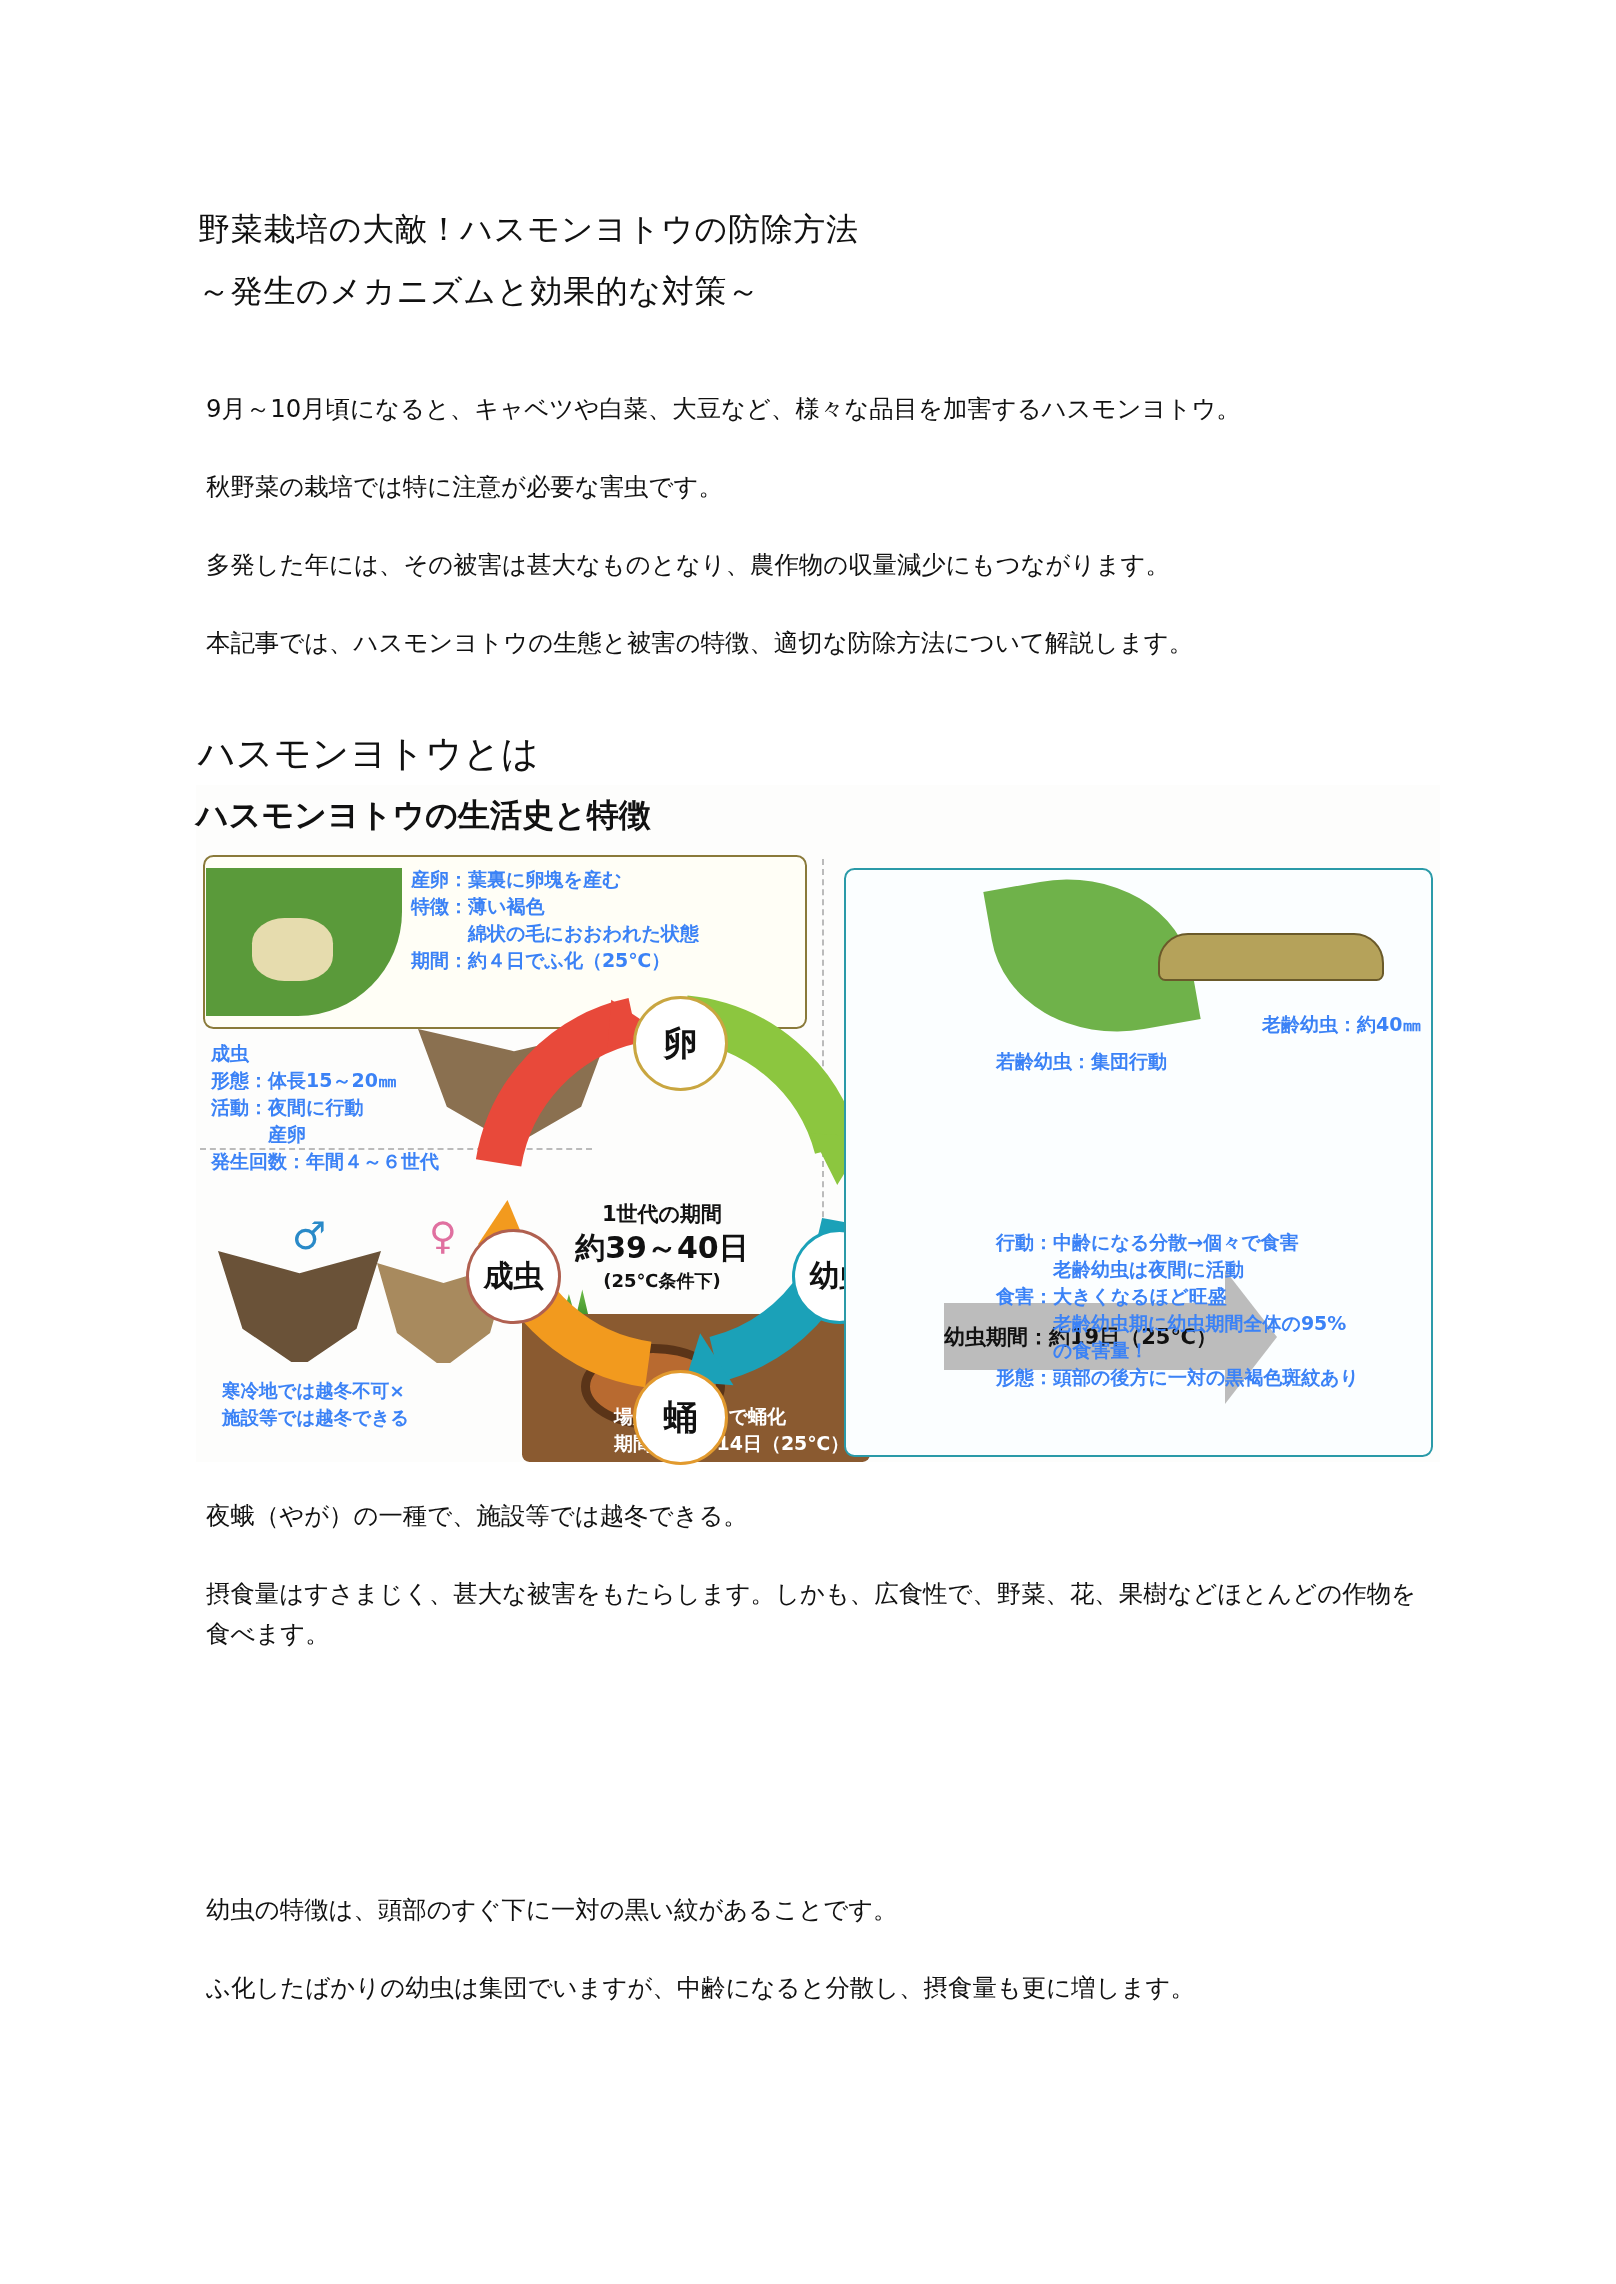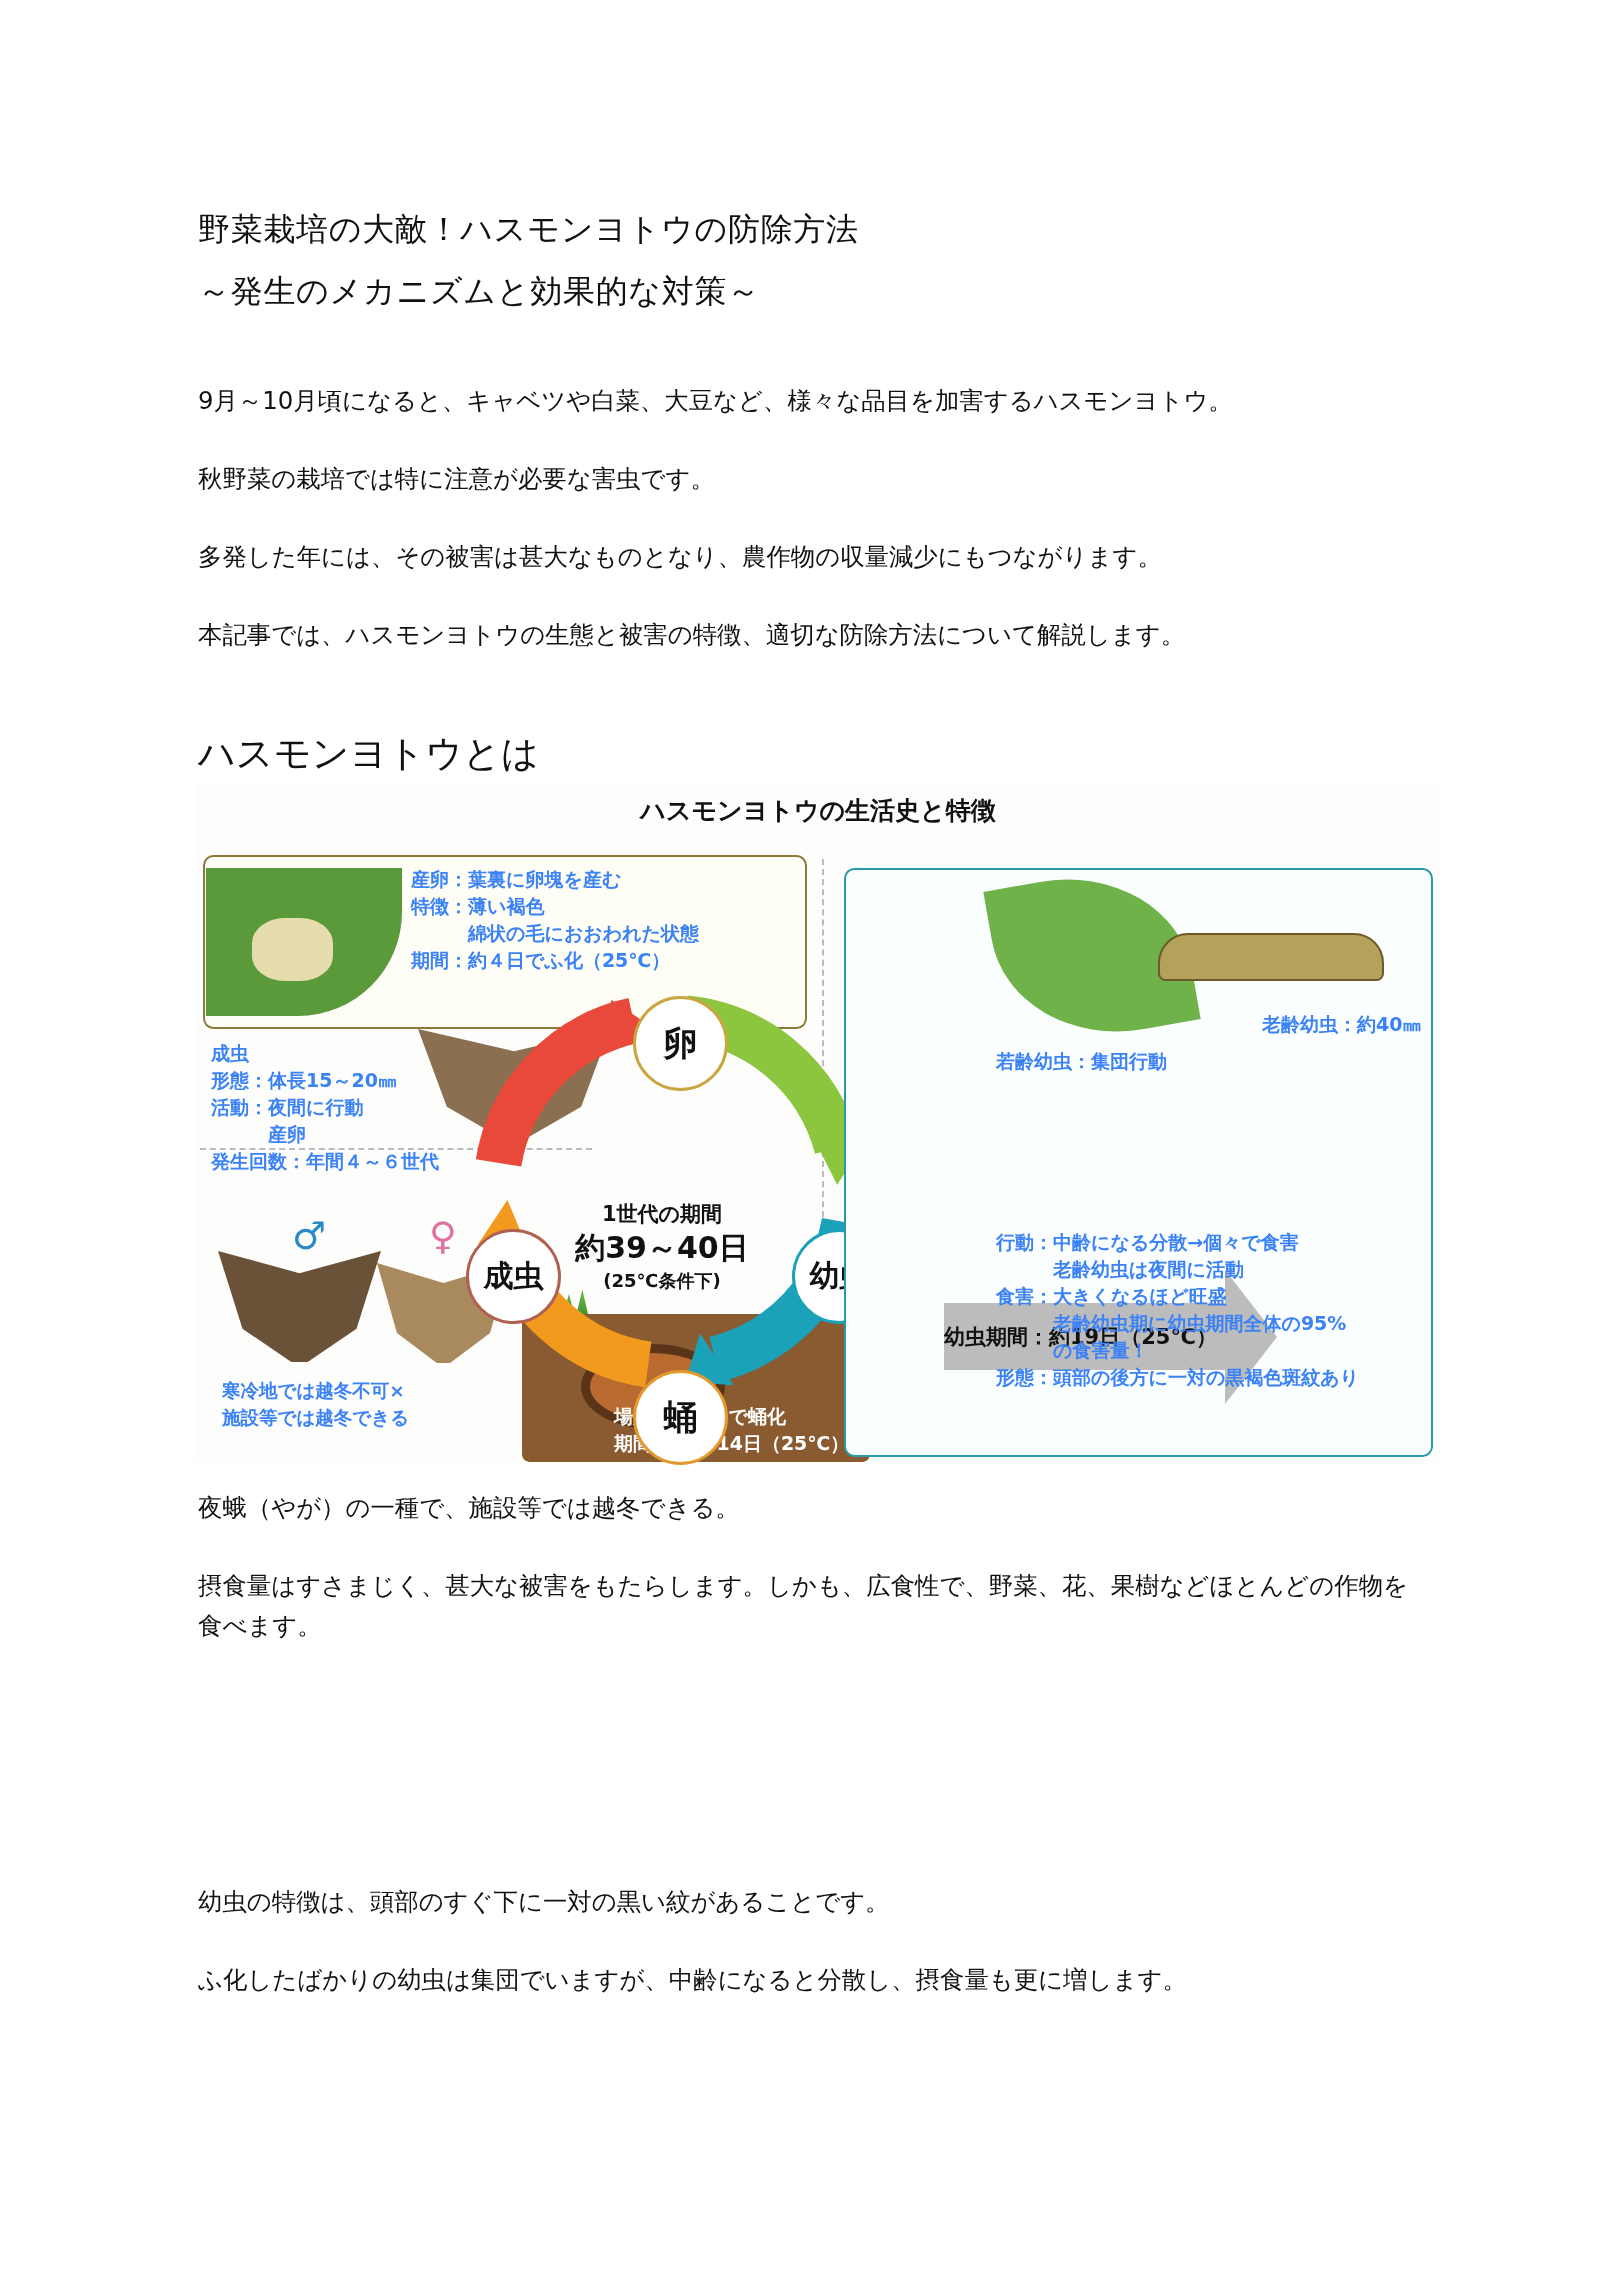--- a/index.html
+++ b/index.html
@@ -1,23 +1,23 @@
 <!DOCTYPE html>
 <html style="font-size:12px"><head>
 <meta charset="utf-8">
 <style>
   html,body{margin:0;padding:0;background:#fff;}
   body{width:1617px;height:2284px;position:relative;overflow:hidden;font-family:"DejaVu Sans","Liberation Sans",sans-serif;color:#111;}
   .page{position:absolute;left:0;top:0;width:1617px;height:2284px;}
   .title{position:absolute;left:198px;top:198px;font-size:32px;line-height:62px;font-weight:normal;margin:0;letter-spacing:0.7px;}
-  .para{position:absolute;left:198px;font-size:24.4px;line-height:40px;margin:0;width:1229px;}
+  .para{position:absolute;left:198px;font-size:24.4px;line-height:40px;margin:8px;width:1229px;}
   .h2{position:absolute;left:198px;top:729px;font-size:37px;margin:0;font-weight:normal;}
   
   .info{position:absolute;left:196px;top:785px;width:1244px;height:677px;background:#fdfdfc;}
-  .info-title{position:absolute;left:0;width:100%;top:9px;text-align:center;font-size:25px;font-weight:bold;}
+  .info-title{position:absolute;left:0;width:100%;top:9px;font-size:32px;font-weight:bold;}
   .box-egg{position:absolute;left:7.4px;top:70px;width:600px;height:170px;border:2.2px solid #8a7a3a;border-radius:10.4px;background:#fffef6;}
   .leaf{position:absolute;left:10.4px;top:83px;width:196px;height:148px;background:#5a9a3a;border-radius:0 0 104px 0;}
   .eggmass{position:absolute;left:56px;top:133px;width:81px;height:63px;background:#e6dcae;border-radius:40%;}
   .box-larva{position:absolute;left:648px;top:83px;width:585px;height:585px;border:2.2px solid #2a9aa8;border-radius:10.4px;background:#fbfeff;}
   .txt{position:absolute;font-size:19px;line-height:27px;font-weight:bold;color:#3b82f6;white-space:pre;}
   .cycle{position:absolute;left:267px;top:200px;width:415px;height:415px;}
   .stage{position:absolute;width:89px;height:89px;border-radius:50%;background:#fff;display:flex;align-items:center;justify-content:center;font-size:34px;font-weight:bold;border:3.7px solid;}
   .center-text{position:absolute;left:370px;top:415px;width:192px;text-align:center;font-weight:bold;}
   .arrow-band{position:absolute;left:748px;top:518px;width:281px;height:67px;background:#bcbcbc;display:flex;align-items:center;justify-content:flex-start;font-size:21px;font-weight:bold;}
   .arrow-head{position:absolute;left:1029px;top:485px;width:0;height:0;border-top:67px solid transparent;border-bottom:67px solid transparent;border-left:52px solid #bcbcbc;}

